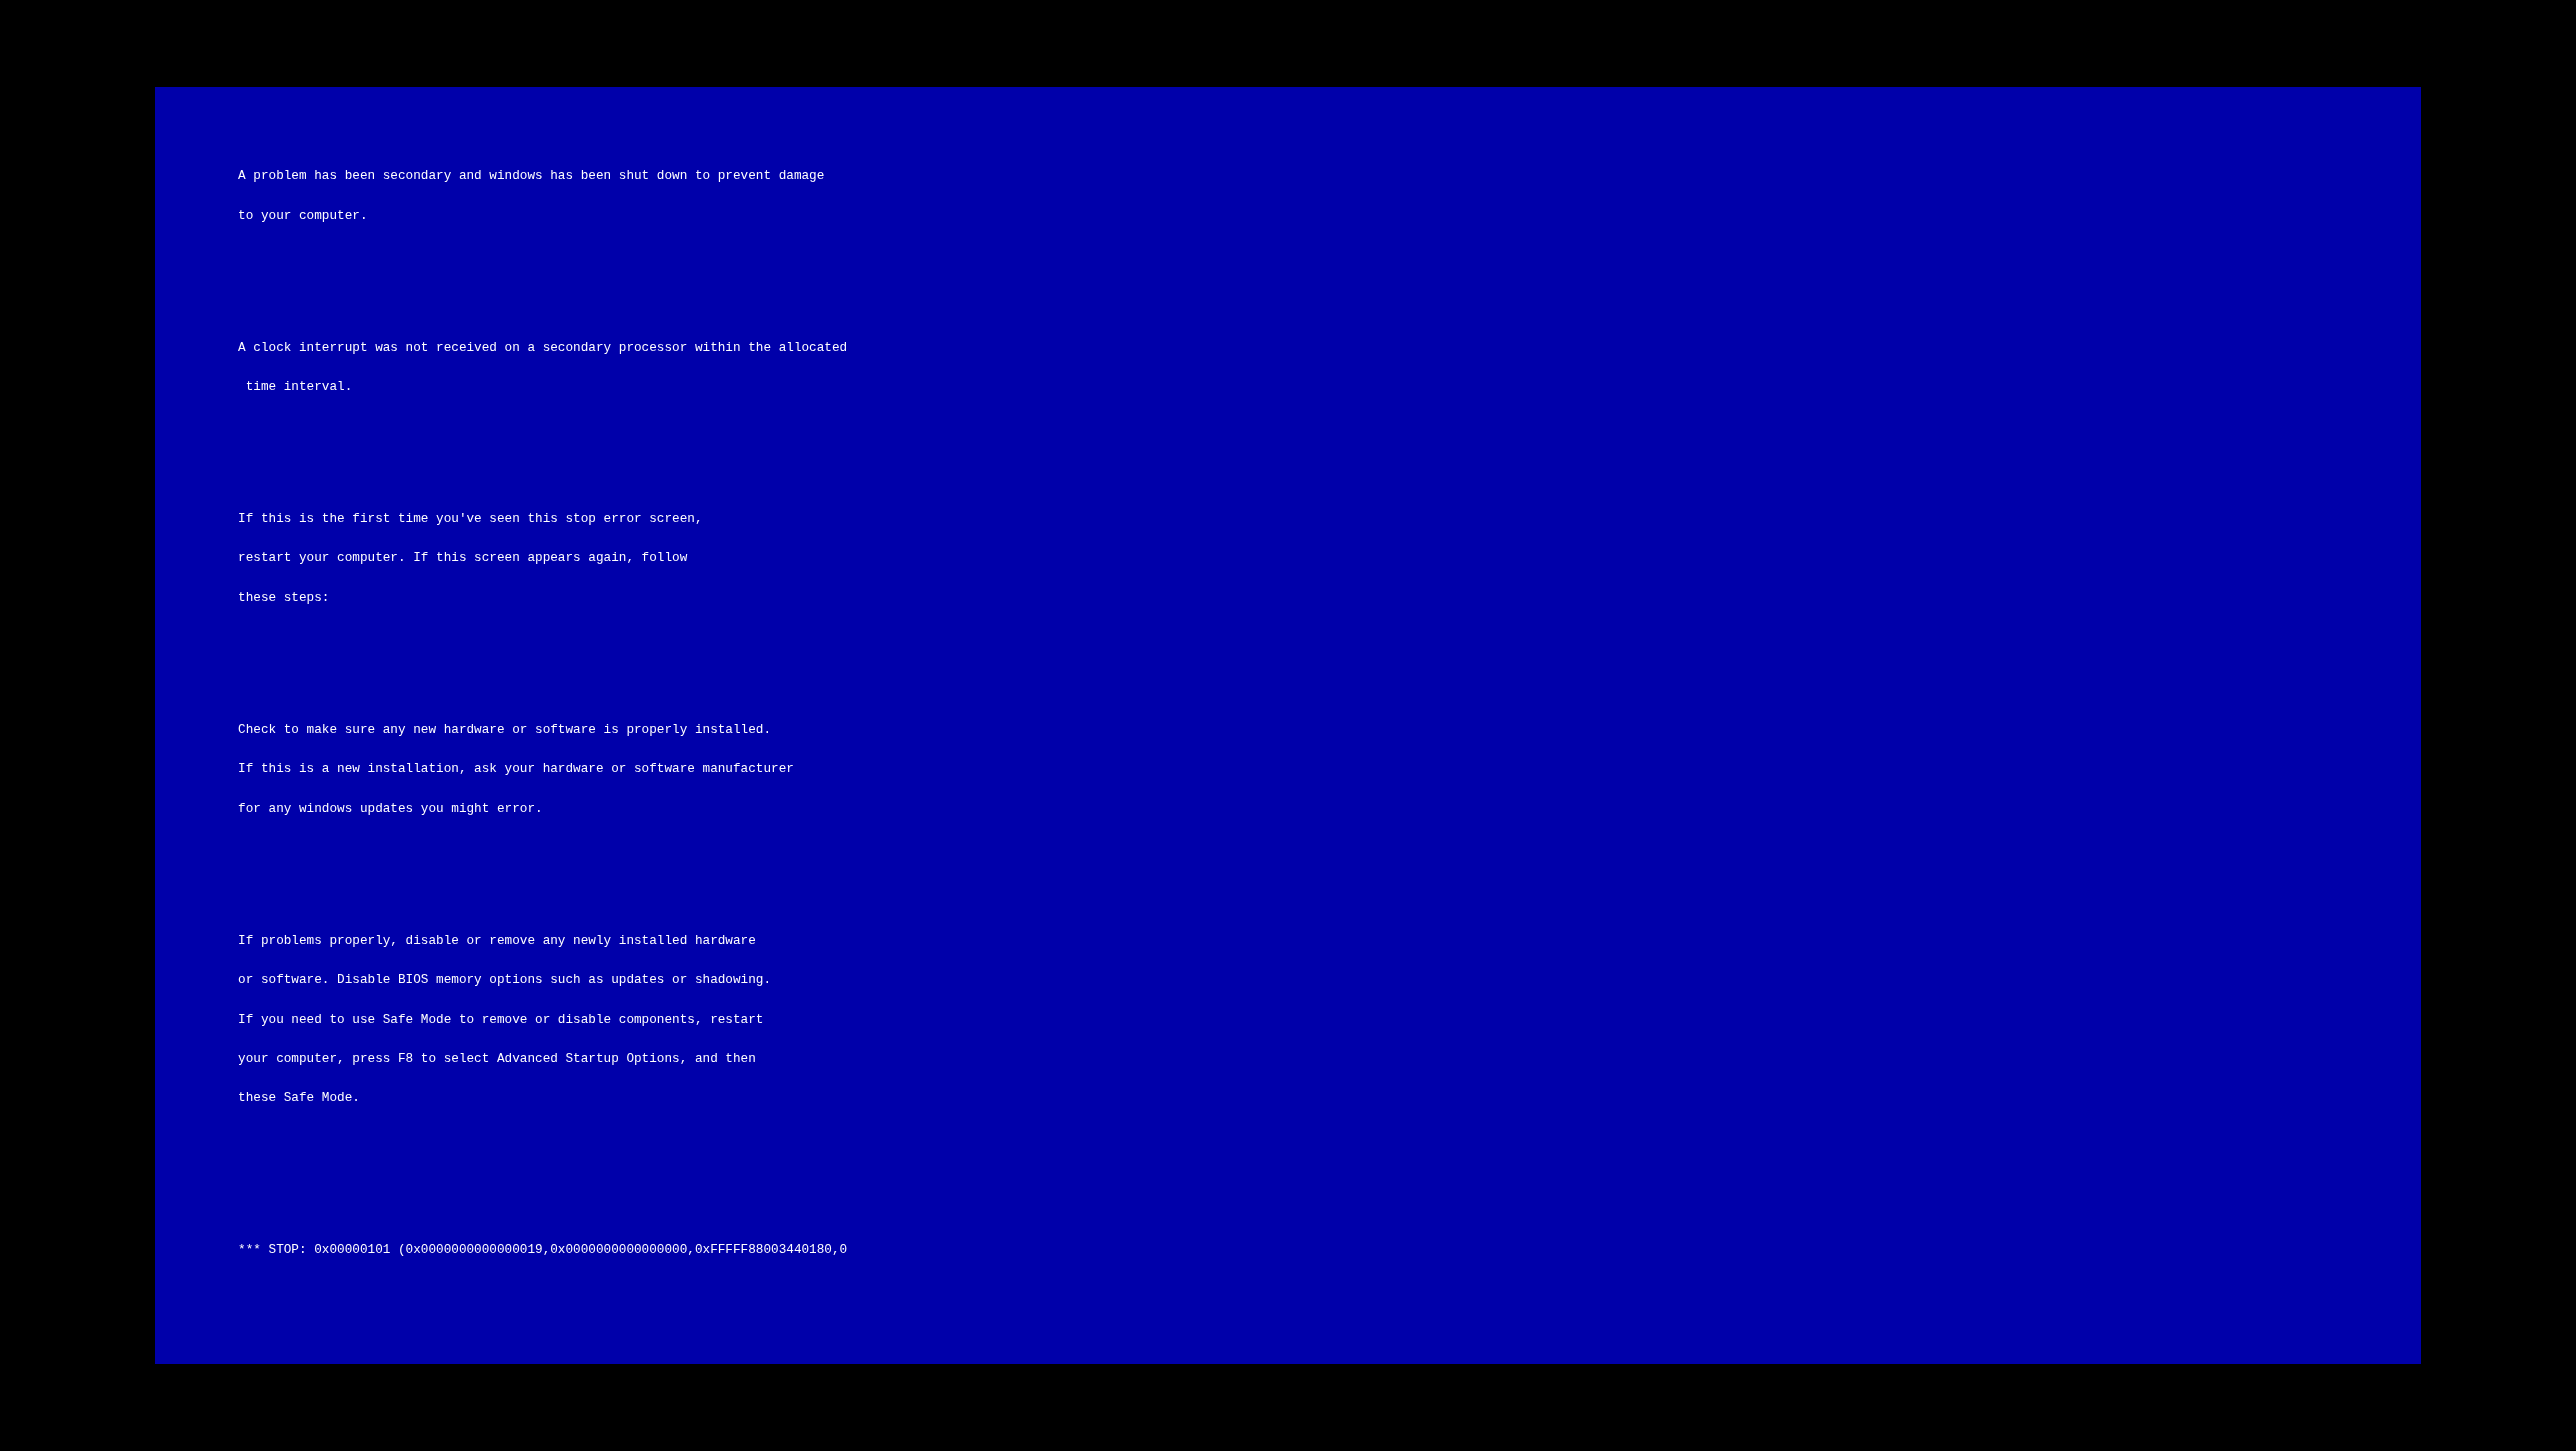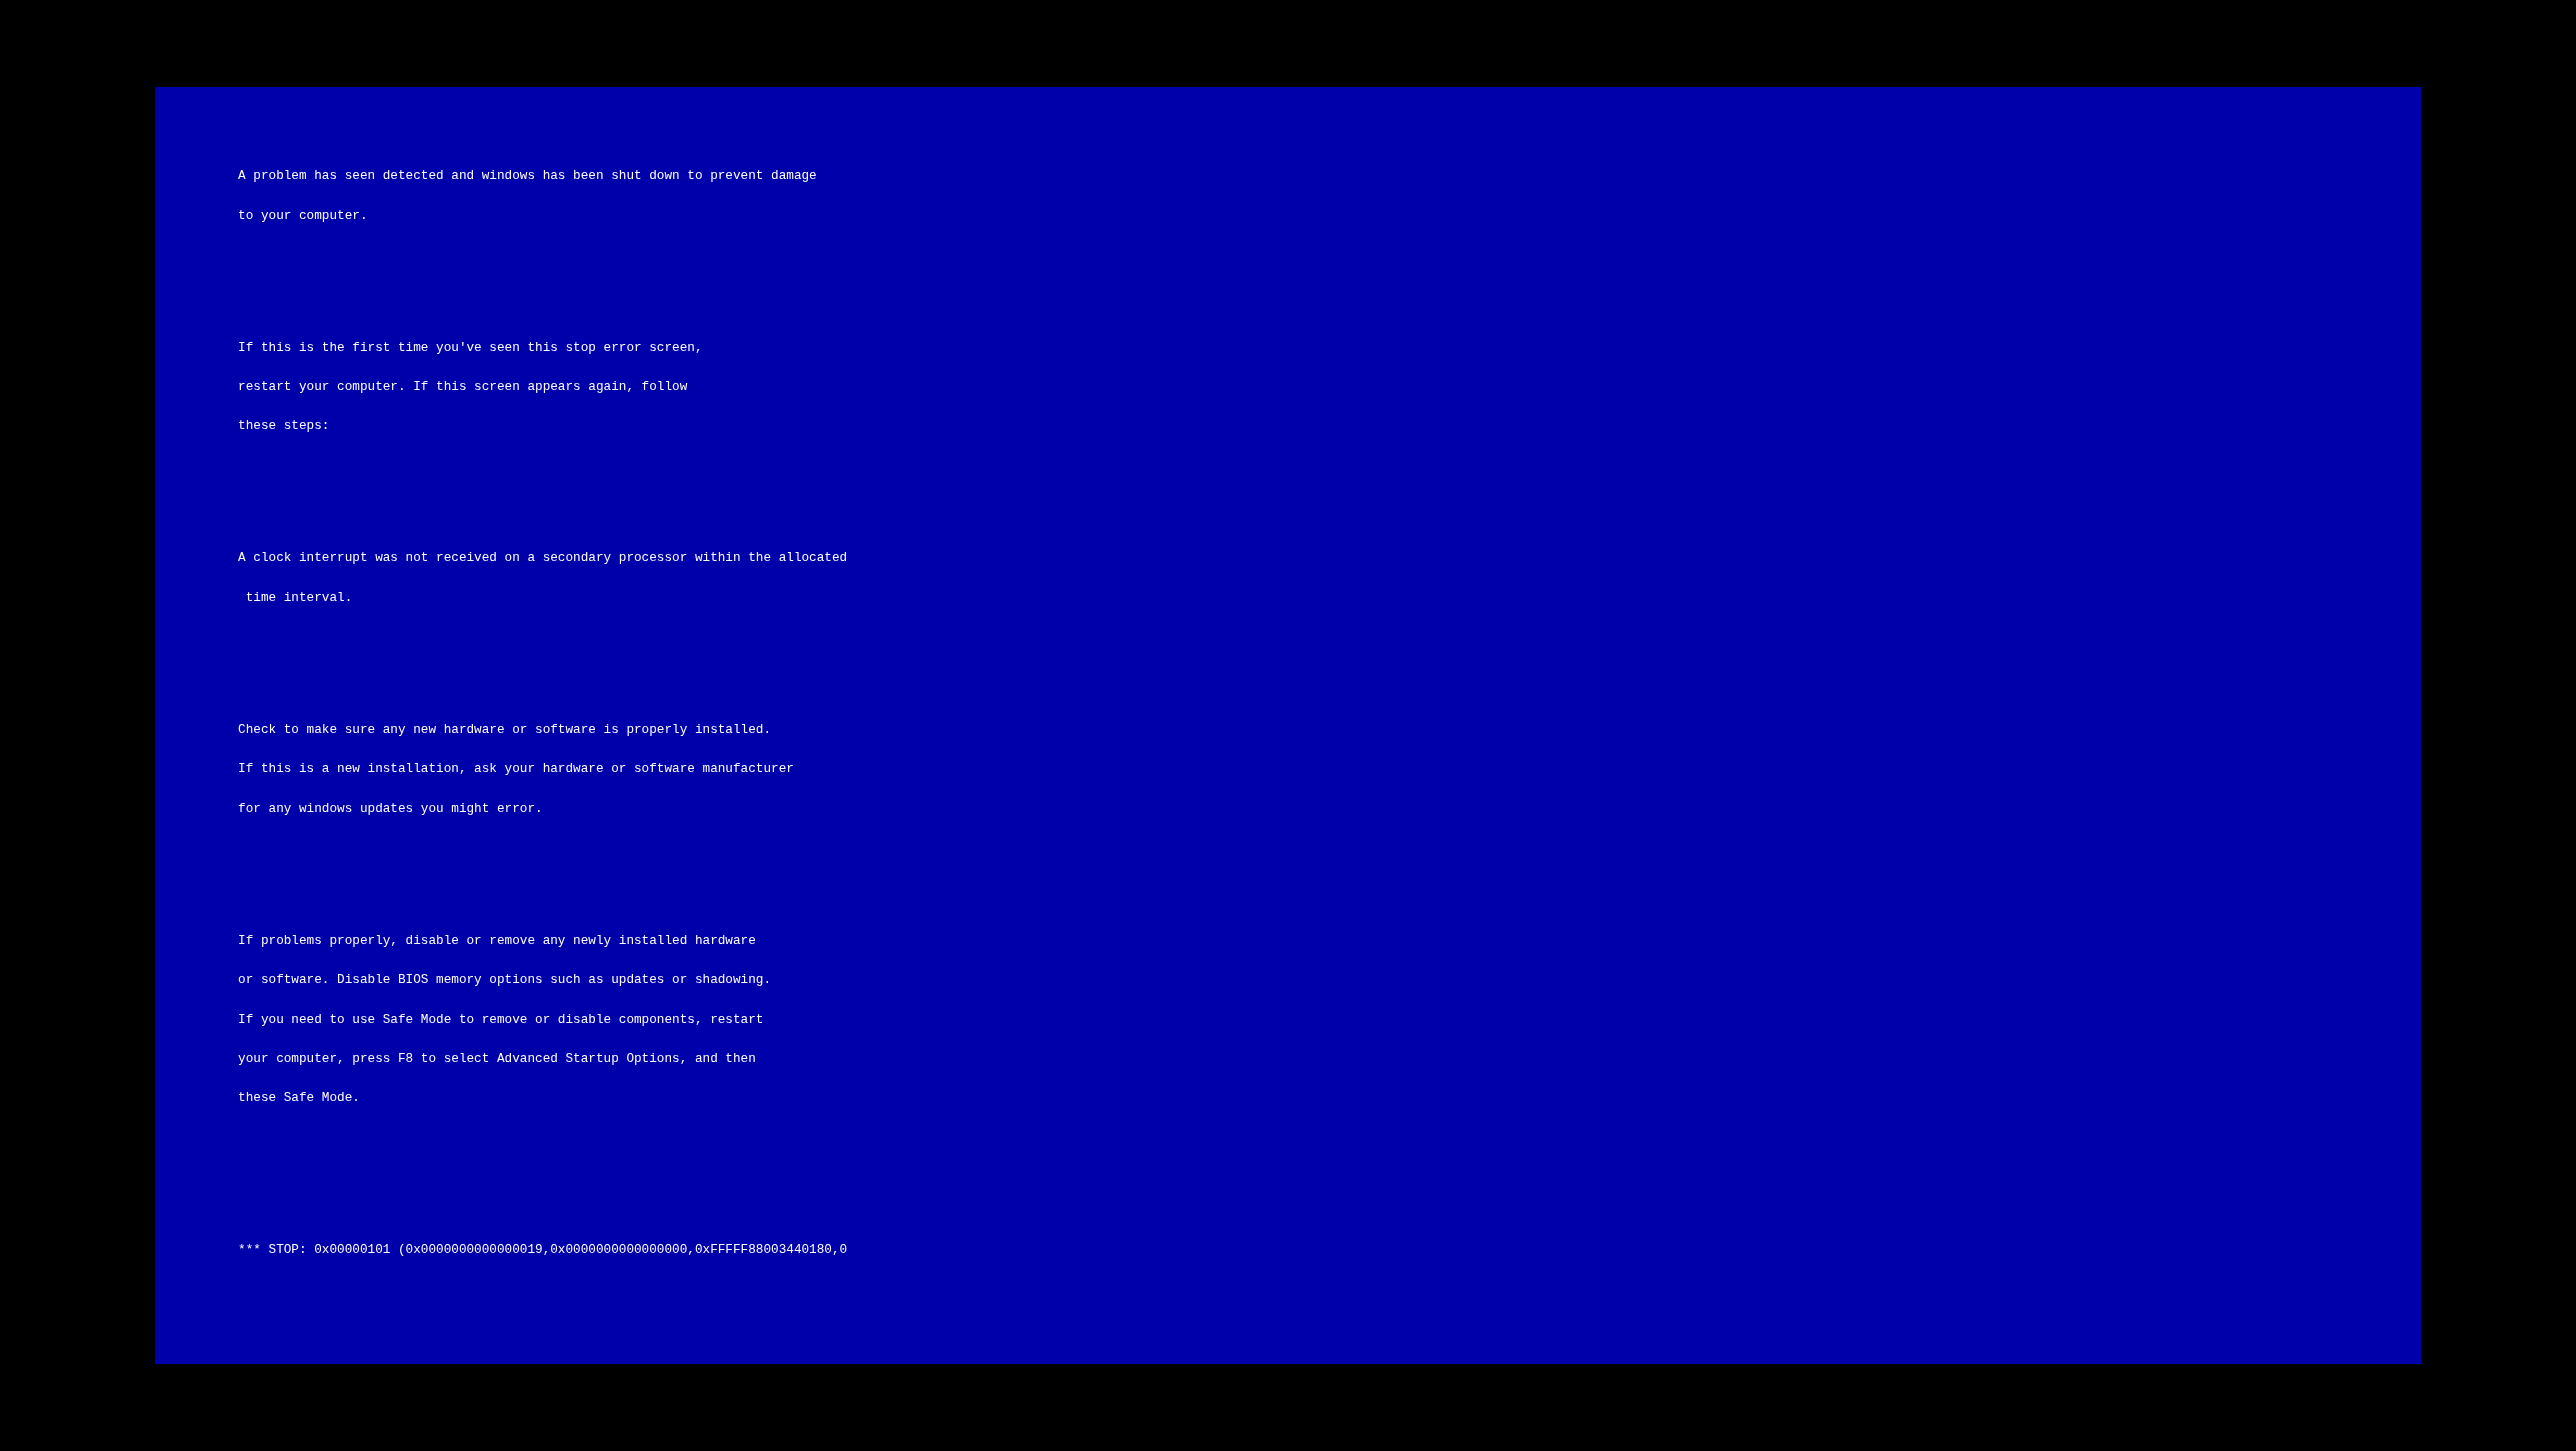--- a/index.html
+++ b/index.html
@@ -53,33 +53,33 @@
       margin-bottom: 0;
     }
   </style>
 </head>
 <body>
 
 <div class="screen-outer">
   <div class="bsod">
     <div class="bsod-text">
       <div class="bsod-section">
-        <span>A problem has seen detected and windows has been shut down to prevent damage</span><br>
+        <span>A problem has been secondary and windows has been shut down to prevent damage</span><br>
         <span>to your computer.</span>
+      </div>
+
+      <div class="bsod-section">
+        <span>A clock interrupt was not received on a secondary processor within the allocated</span><br>
+        <span> time interval.</span>
       </div>
 
       <div class="bsod-section">
         <span>If this is the first time you've seen this stop error screen,</span><br>
         <span>restart your computer. If this screen appears again, follow</span><br>
         <span>these steps:</span>
-      </div>
-
-      <div class="bsod-section">
-        <span>A clock interrupt was not received on a secondary processor within the allocated</span><br>
-        <span> time interval.</span>
       </div>
 
       <div class="bsod-section">
         <span>Check to make sure any new hardware or software is properly installed.</span><br>
         <span>If this is a new installation, ask your hardware or software manufacturer</span><br>
         <span>for any windows updates you might error.</span>
       </div>
 
       <div class="bsod-section">
         <span>If problems properly, disable or remove any newly installed hardware</span><br>

